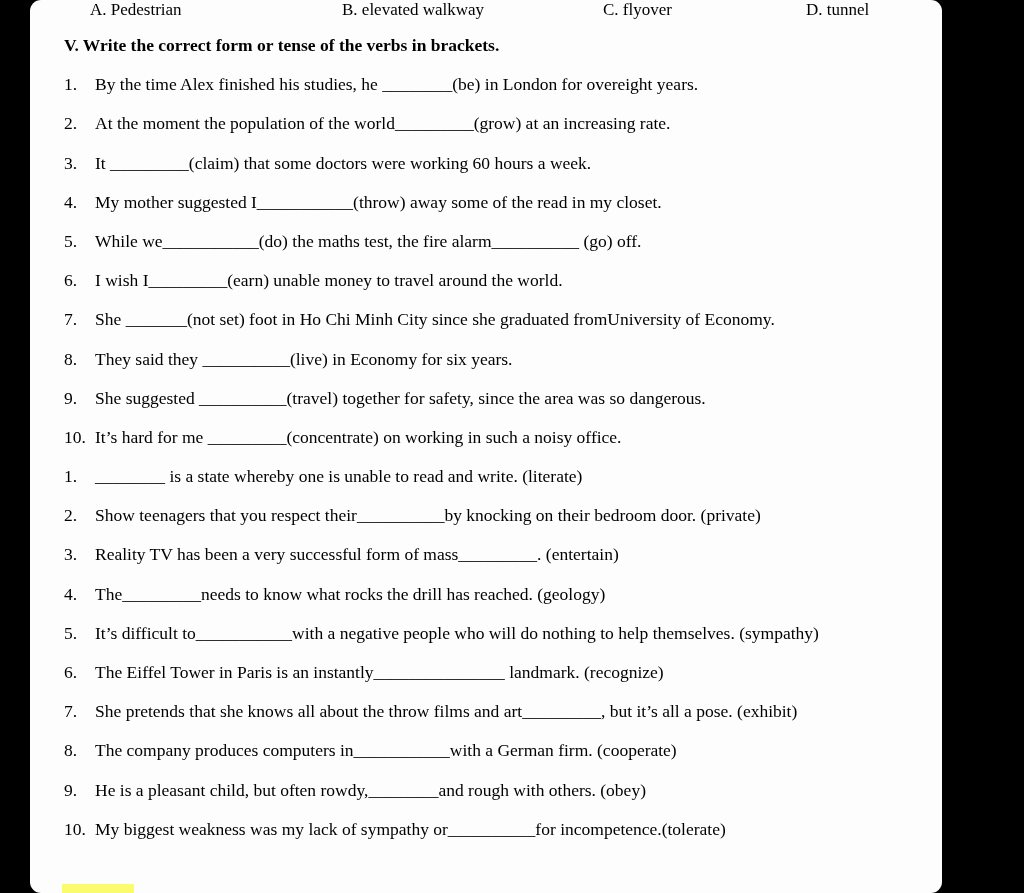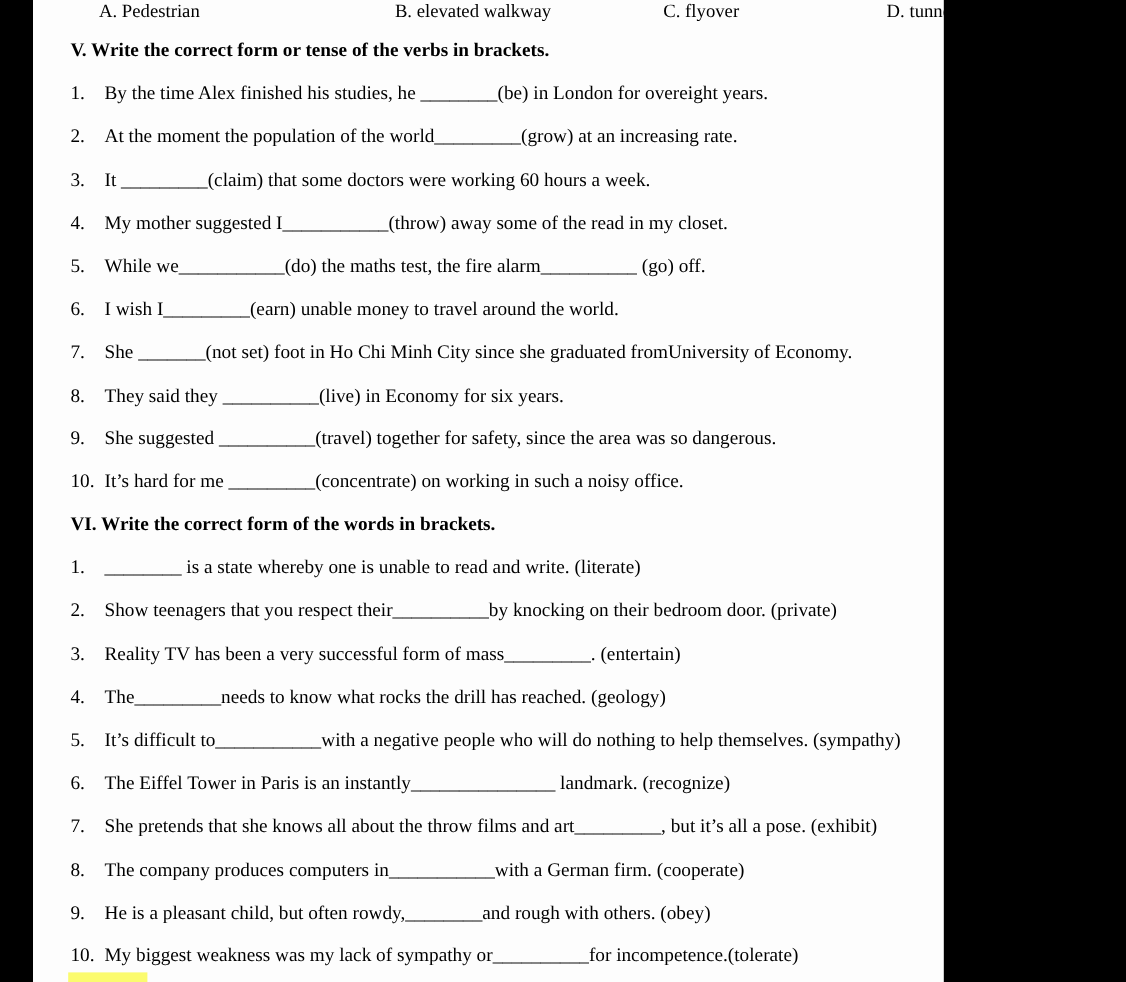--- a/index.html
+++ b/index.html
@@ -5,27 +5,27 @@
   * { box-sizing: border-box; }
   html, body { margin: 0; padding: 0; }
   body {
     width: 1024px; height: 893px;
     background: #000;
     position: relative; overflow: hidden;
     font-family: "Liberation Serif", "DejaVu Serif", serif;
   }
   .page {
     position: absolute; left: 30px; top: 0;
-    width: 828px; height: 893px;
-    background: #fdfdfd; color: #000;
+    width: 912px; height: 893px;
+    background: #fdfdfd; color: #000; border-radius: 11px;
   }
   .options-row { position: relative; height: 26px; font-size: 17px; }
   .opt { position: absolute; top: 0; white-space: nowrap; }
   .opt-a { left: 60px; }
-  .opt-b { left: 329px; text-align: center; }
+  .opt-b { left: 312px; text-align: center; }
   .opt-c { left: 573px; }
   .opt-d { left: 776px; }
   .content { position: absolute; top: 26px; left: 0; right: 0; }
   .row {
     height: 39.2px; line-height: 39.2px;
     padding-left: 34px;
     font-size: 17.5px;
     white-space: nowrap;
   }
   .row.title { font-weight: bold; }
@@ -87,21 +87,20 @@
     </div>
     <div class="row item">
       <span class="num">9.</span>
       <span class="txt">She suggested __________(travel) together for safety, since the area was so dangerous.</span>
     </div>
     <div class="row item">
       <span class="num">10.</span>
       <span class="txt">It’s hard for me _________(concentrate) on working in such a noisy office.</span>
     </div>
 
-    <div class="row title">VI. Write the correct form of the words in brackets.</div>
 
     <div class="row item">
       <span class="num">1.</span>
       <span class="txt">________ is a state whereby one is unable to read and write. (literate)</span>
     </div>
     <div class="row item">
       <span class="num">2.</span>
       <span class="txt">Show teenagers that you respect their__________by knocking on their bedroom door. (private)</span>
     </div>
     <div class="row item">

